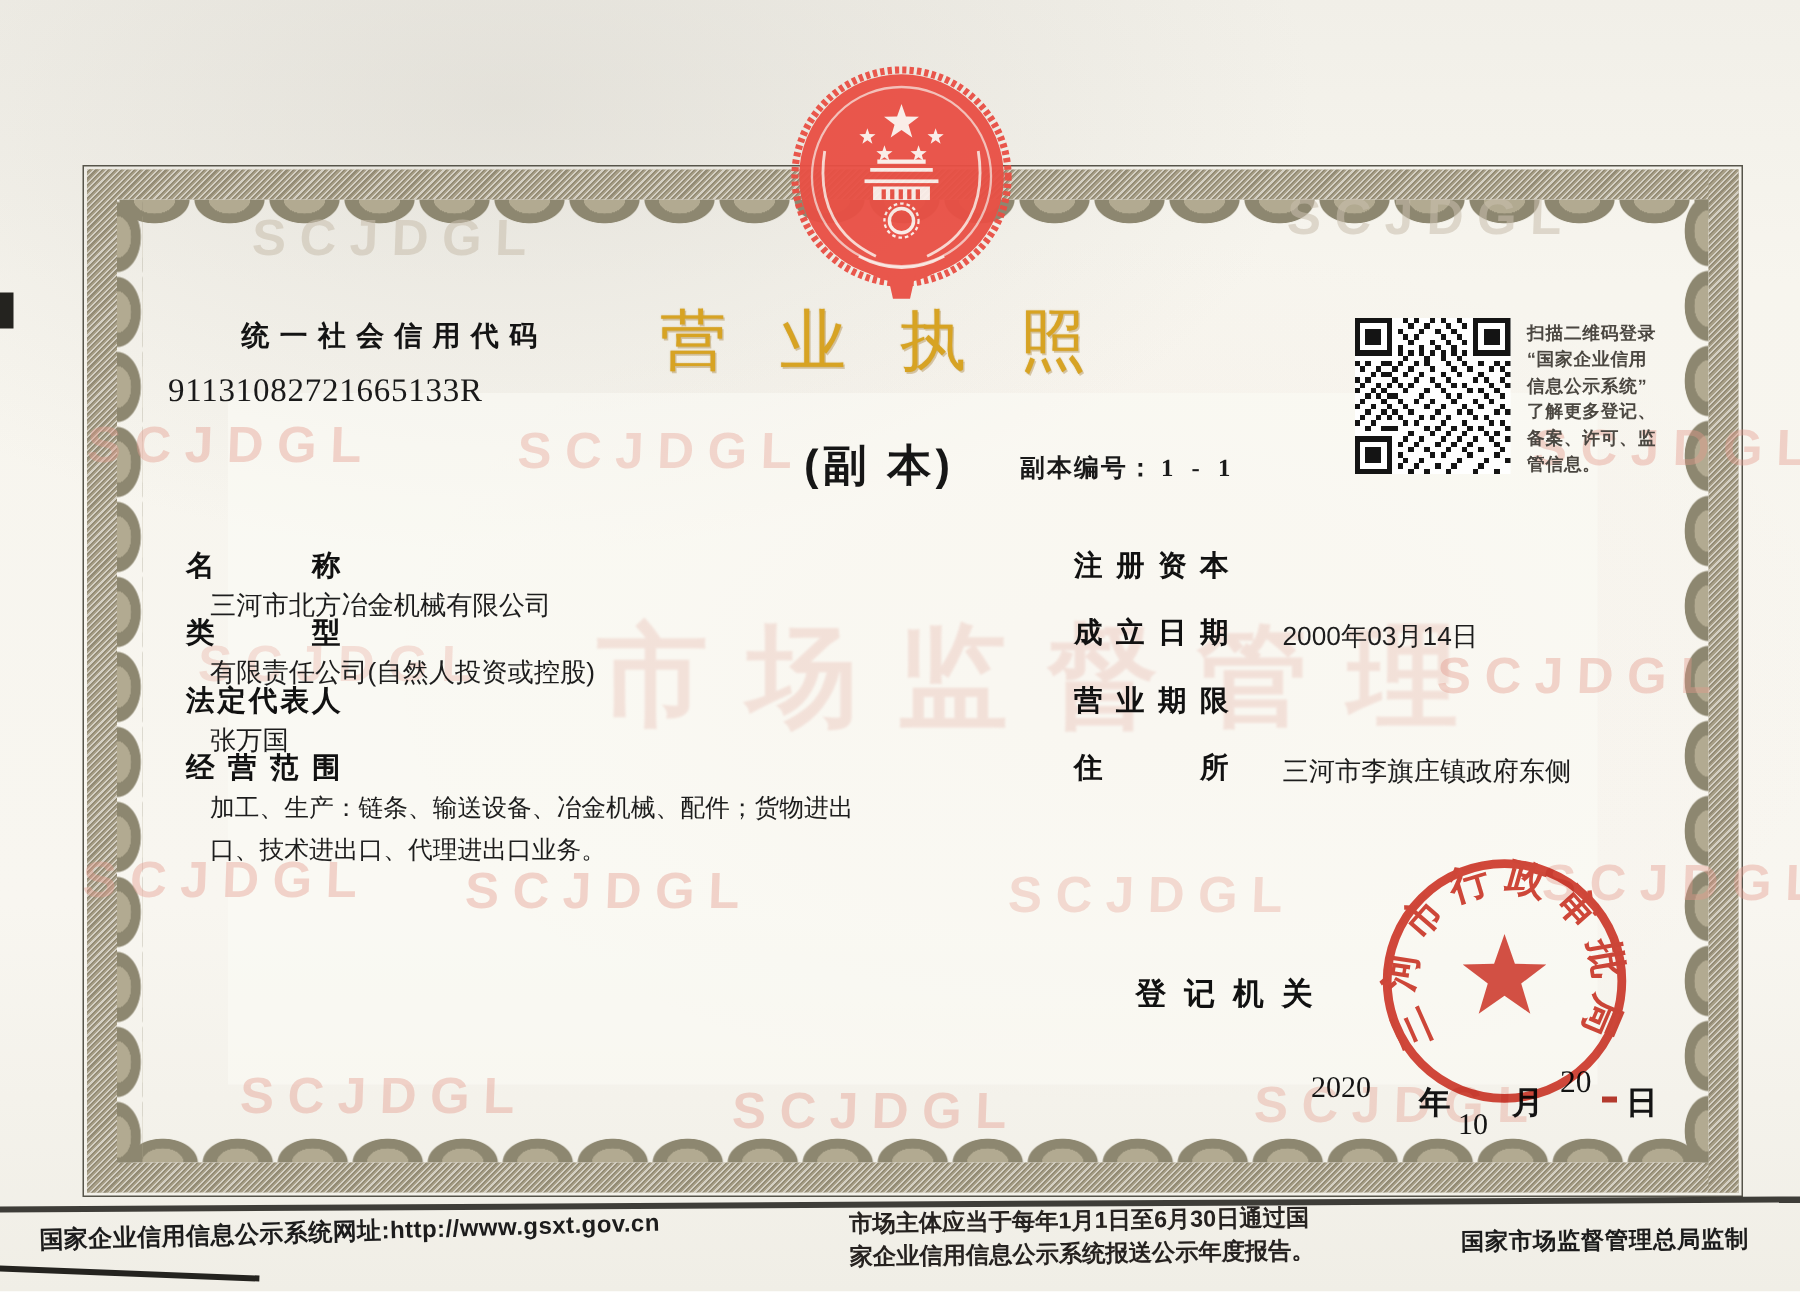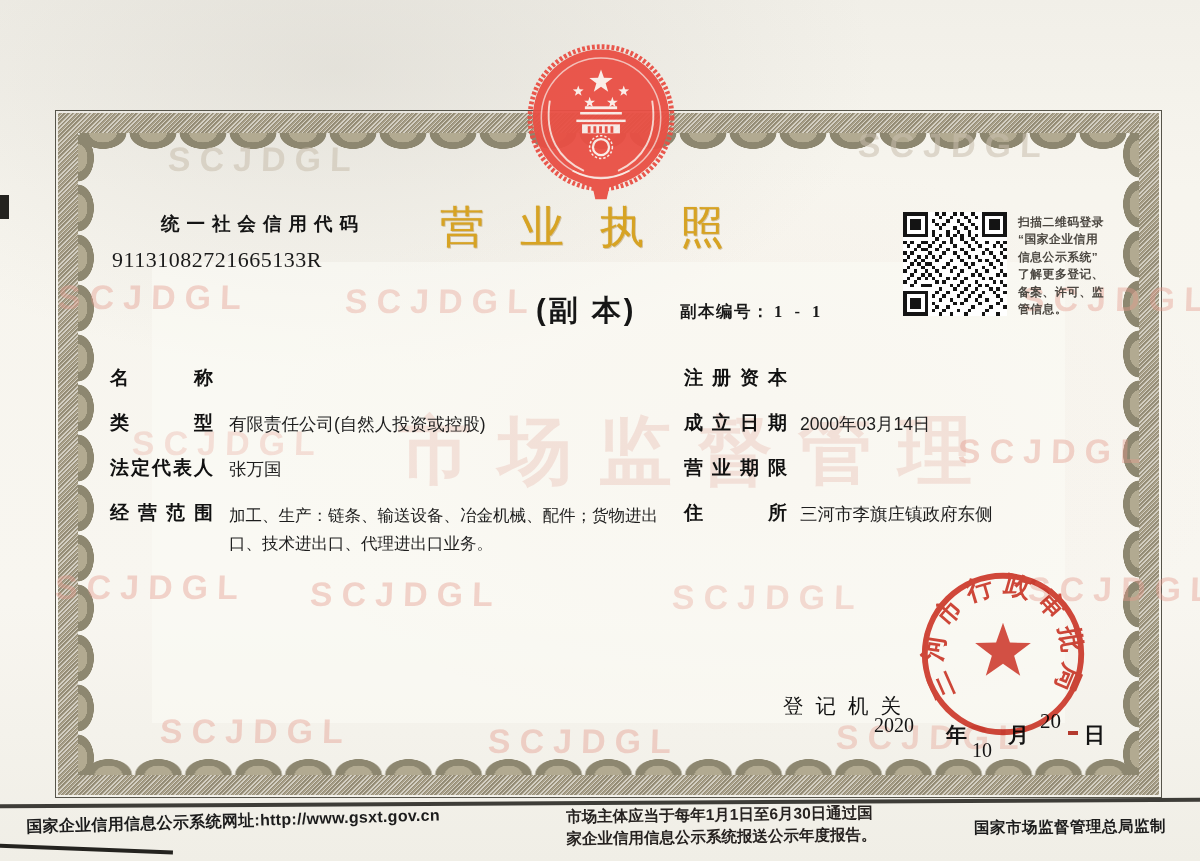--- a/index.html
+++ b/index.html
@@ -62,27 +62,27 @@
 
   .qr { position:absolute; left:903px; top:212px; z-index:4; width:104px; height:104px; }
   .qr-caption { position:absolute; left:1018px; top:214px; z-index:4; width:108px;
         font-size:11.8px; line-height:17.4px; font-weight:bold; color:#4b4741; letter-spacing:.5px; }
 
   
   .row { position:absolute; z-index:4; display:flex; }
   .flabel { display:inline-block; width:103px; font-size:19px; font-weight:bold; color:#111;
         text-align:justify; text-align-last:justify; line-height:24px; flex:none; }
   .fval { font-size:17.5px; color:#1d1d1d; line-height:24px; padding-top:1px; }
-  .row-l { left:110px; } .row-l .fval { margin-left:16px; width:436px; }
-  .row-r { left:684px; } .row-r .fval { margin-left:13px; width:345px; }
+  .row-l { left:124px;flex-direction:column; } .row-l .fval { margin-left:16px; width:436px; }
+  .row-r { left:716px;gap:23px; } .row-r .fval { margin-left:13px; width:345px; }
   .val-scope { font-size:16.5px !important; line-height:27.5px !important; width:436px; }
 
   
-  .reg-label { position:absolute; left:783px; top:648px; z-index:4; font-size:20.5px; font-weight:normal;
-        letter-spacing:12px; color:#111;margin-top:44px; }
+  .reg-label { position:absolute; left:757px; top:648px; z-index:4; font-size:20.5px; font-weight:bold;
+        letter-spacing:12px; color:#111; }
   .seal { position:absolute; left:915px; top:566px; z-index:6; mix-blend-mode:multiply; opacity:.93; }
   .emblem { position:absolute; left:525px; top:40px; z-index:6; opacity:.95; }
   .date-part { position:absolute; z-index:5; color:#141414; }
   .d-serif { font-family:"Liberation Serif","DejaVu Serif",serif; }
   .d-year  { left:874px; top:714px; font-size:20px; }
   .d-yu    { left:946px; top:721px; font-size:21px; font-weight:bold; }
   .d-month { left:972px; top:739px; font-size:20px; }
   .d-mu    { left:1008px; top:721px; font-size:21px; font-weight:bold; }
   .d-day   { left:1040px; top:709px; font-size:21px; }
   .d-dash  { left:1068px; top:731px; width:10px; height:3.5px; background:#b43a2e; }
@@ -197,20 +197,21 @@
     <div>扫描二维码登录</div>
     <div>“国家企业信用</div>
     <div>信息公示系统”</div>
     <div>了解更多登记、</div>
     <div>备案、许可、监</div>
     <div>管信息。</div>
   </div>
 
   <div class="row row-l" style="top:366px">
     <span class="flabel">名称</span>
+    <span class="fval">三河市北方冶金机械有限公司</span>
   </div>
   <div class="row row-l" style="top:411px">
     <span class="flabel">类型</span>
     <span class="fval">有限责任公司(自然人投资或控股)</span>
   </div>
   <div class="row row-l" style="top:456px">
     <span class="flabel">法定代表人</span>
     <span class="fval">张万国</span>
   </div>
   <div class="row row-l" style="top:501px">

